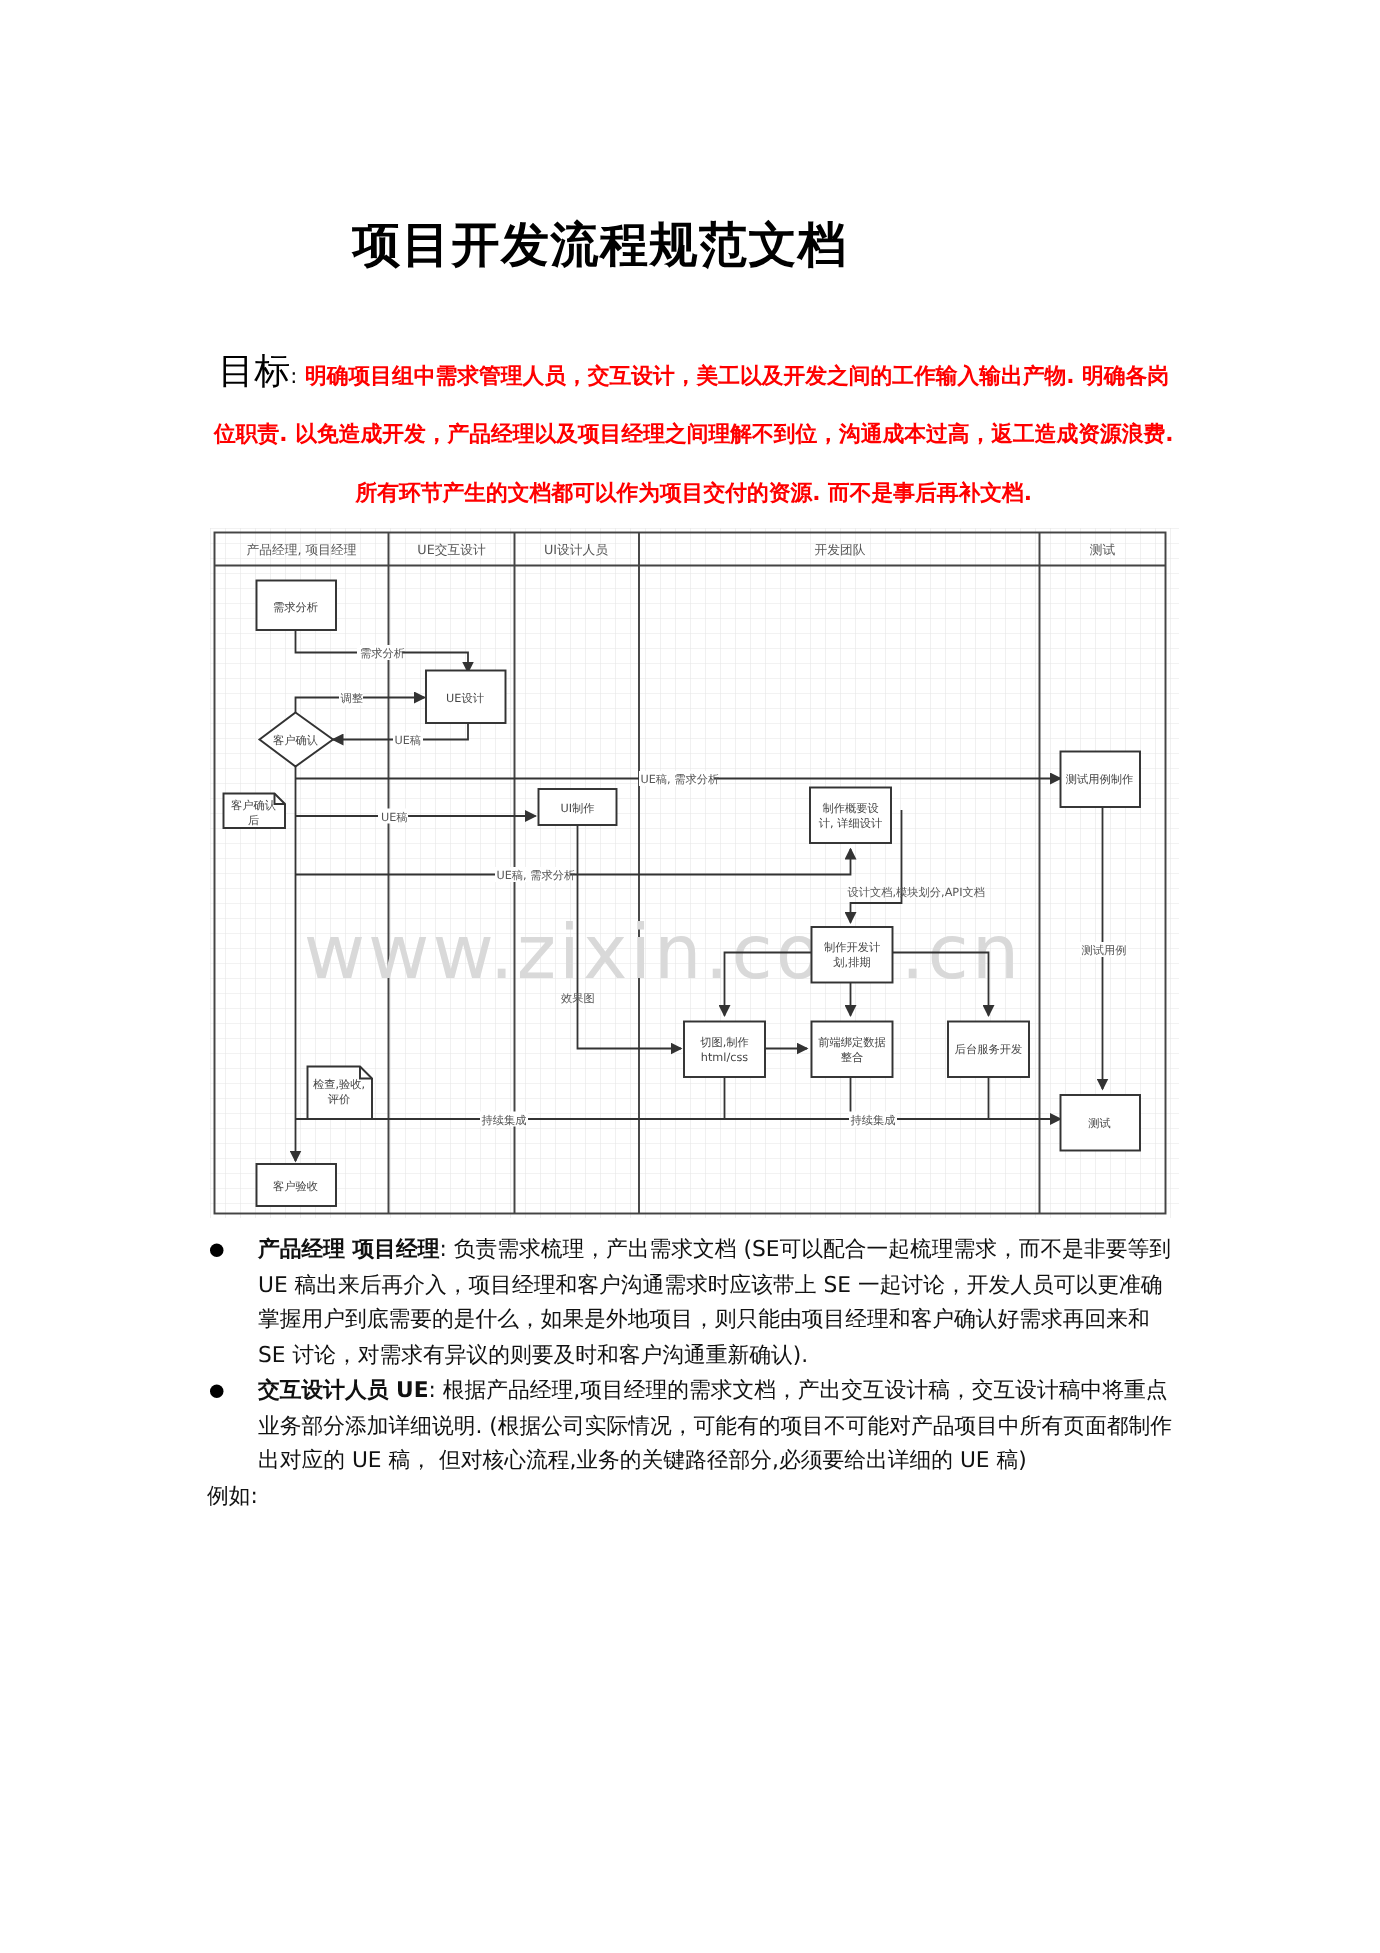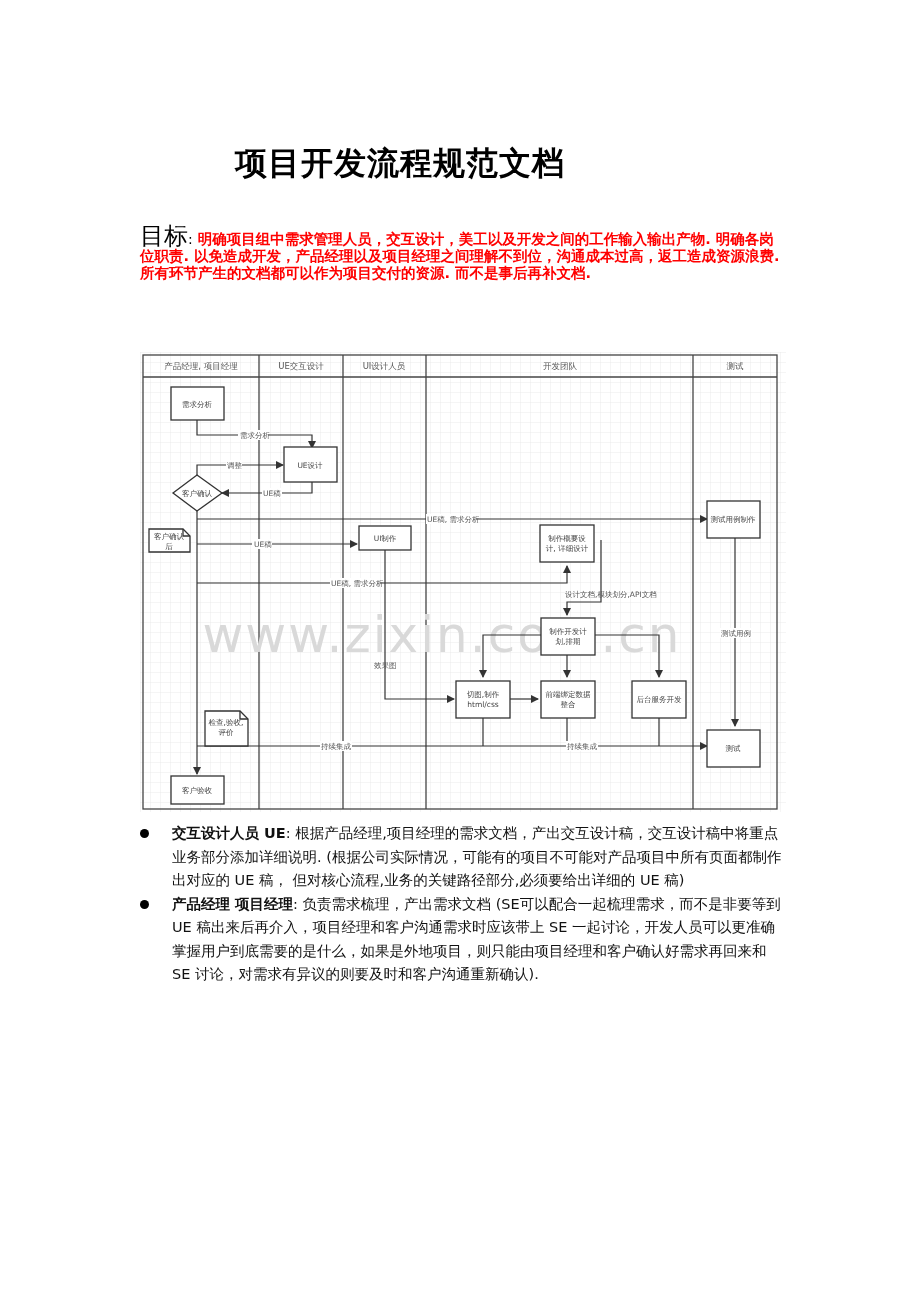--- a/index.html
+++ b/index.html
@@ -1,21 +1,21 @@
 <!DOCTYPE html>
 <html><head>
 <meta charset="utf-8">
 <style>
   html, body { margin: 0; padding: 0; background: #ffffff; }
   body { width: 920px; height: 1302px; position: relative; overflow: hidden;
          font-family: "DejaVu Serif", "Liberation Serif", serif; color: #000; }
   .title { position: absolute; left: 0; width: 800px; top: 142px; text-align: center;
            font-family: "DejaVu Sans", "Liberation Sans", sans-serif; font-size: 32px; font-weight: bold; letter-spacing: 1px; }
-  .goal { position: absolute; left: 140px; top: 228px; width: 645px; line-height: 17px;
-          font-family: "DejaVu Sans", "Liberation Sans", sans-serif; font-size: 14.5px; color: #ff0000; font-weight: bold; }
+  .goal { position: absolute; left: 140px; top: 228px; width: 645px; line-height: 39px;
+          font-family: "DejaVu Sans", "Liberation Sans", sans-serif; font-size: 14.5px; color: #ff0000; font-weight: bold; text-align: center; }
   .goal .goal-label { color: #000; font-size: 24px; font-weight: normal; }
   .goal .colon { color: #000; font-weight: normal; font-size: 14px; }
   .diagram { position: absolute; left: 140px; top: 352px; width: 646px; height: 460px; text-align: center; }
   .bullets { position: absolute; left: 138px; top: 822px; width: 650px;
              font-family: "DejaVu Sans", "Liberation Sans", sans-serif; font-size: 14.5px; line-height: 23.5px; color: #111; }
   .bullet { position: relative; padding-left: 34px; margin-bottom: 0; }
   .bullet .dot { position: absolute; left: 2px; top: 7px; width: 9px; height: 9px; border-radius: 50%; background: #000; }
   .bullet b { font-weight: bold; }
   .example { margin-top: 0; }
   svg text { font-family: "DejaVu Sans", "Liberation Sans", sans-serif; }
@@ -158,19 +158,20 @@
     <text x="86" y="373">检查,验收,</text>
     <text x="86" y="383">评价</text>
     <text x="57" y="441">客户验收</text>
   </g>
 </svg>
 </div>
 
 <div class="bullets">
   <div class="bullet">
     <span class="dot"></span>
-    <b>交互设计人员 UE</b><span>:</span><span> 根据产品经理,项目经理的需求文档，产出交互设计稿，交互设计稿中将重点业务部分添加详细说明. (根据公司实际情况，可能有的项目不可能对产品项目中所有页面都制作出对应的 UE 稿，  但对核心流程,业务的关键路径部分,必须要给出详细的 UE 稿)</span>
+    <b>产品经理  项目经理</b><span>:</span><span> 负责需求梳理，产出需求文档 (SE可以配合一起梳理需求，而不是非要等到 UE 稿出来后再介入，项目经理和客户沟通需求时应该带上 SE 一起讨论，开发人员可以更准确掌握用户到底需要的是什么，如果是外地项目，则只能由项目经理和客户确认好需求再回来和 SE 讨论，对需求有异议的则要及时和客户沟通重新确认).</span>
   </div>
   <div class="bullet">
     <span class="dot"></span>
-    <b>产品经理  项目经理</b><span>:</span><span> 负责需求梳理，产出需求文档 (SE可以配合一起梳理需求，而不是非要等到 UE 稿出来后再介入，项目经理和客户沟通需求时应该带上 SE 一起讨论，开发人员可以更准确掌握用户到底需要的是什么，如果是外地项目，则只能由项目经理和客户确认好需求再回来和 SE 讨论，对需求有异议的则要及时和客户沟通重新确认).</span>
+    <b>交互设计人员 UE</b><span>:</span><span> 根据产品经理,项目经理的需求文档，产出交互设计稿，交互设计稿中将重点业务部分添加详细说明. (根据公司实际情况，可能有的项目不可能对产品项目中所有页面都制作出对应的 UE 稿，  但对核心流程,业务的关键路径部分,必须要给出详细的 UE 稿)</span>
   </div>
+  <div class="example">例如:</div>
 </div>
 
 </body></html>

